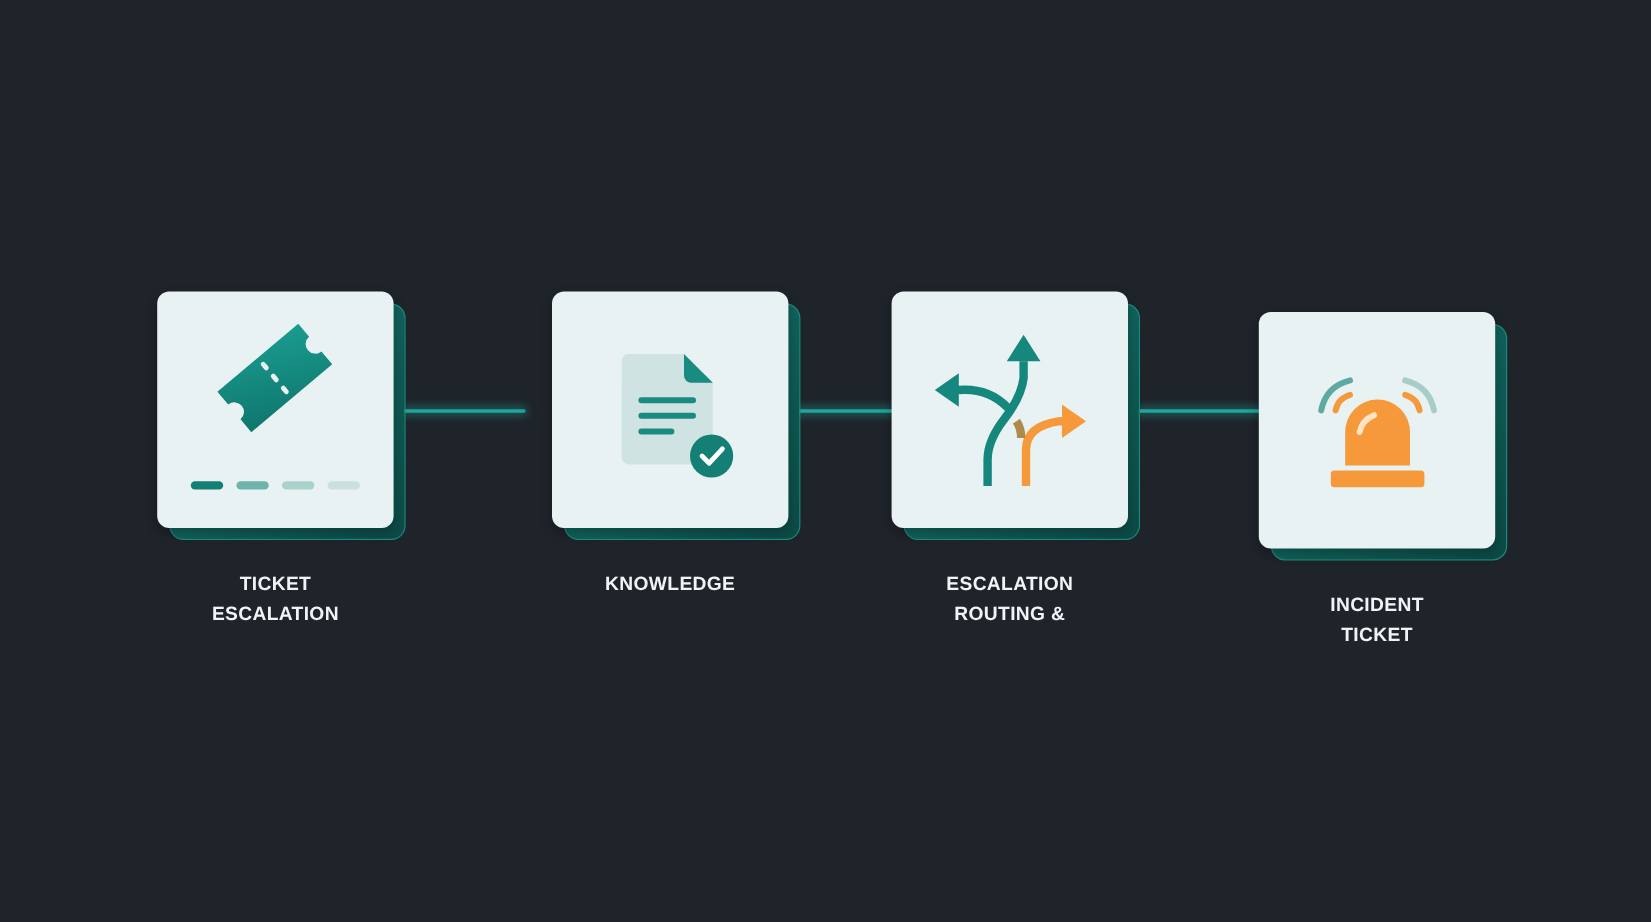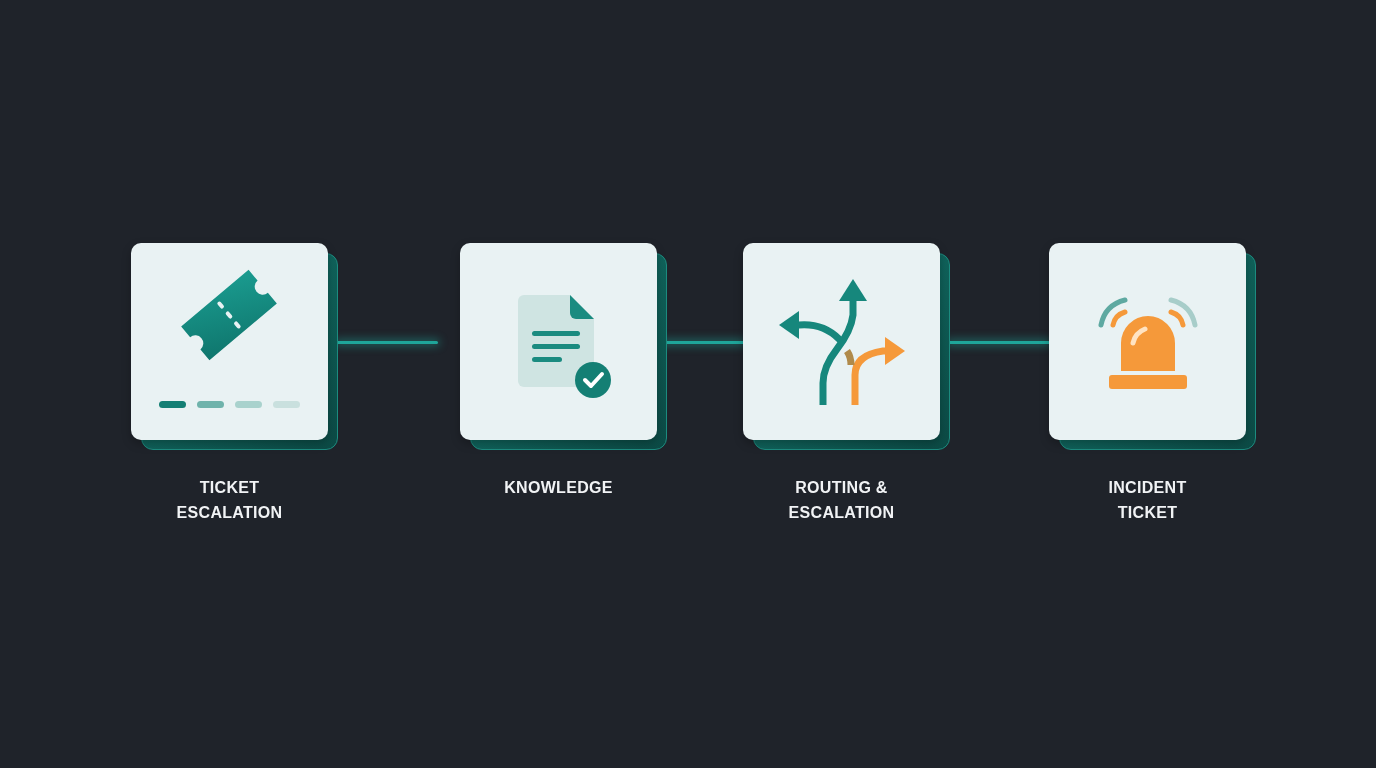--- a/index.html
+++ b/index.html
@@ -101,26 +101,26 @@
 
       <path d="M80,162 L80,140 Q80,124 94,106 Q108,88 110,72 L110,58" stroke="#16877c" stroke-width="7" fill="none"></path>
       <path d="M110,36 L96,58 L124,58 Z" fill="#16877c"></path>
 
       <path d="M112,162 L112,132 Q112,112 140,108 L144,108" stroke="#f5993a" stroke-width="7" fill="none"></path>
       <path d="M108,122 Q108,114 104,108" stroke="#b08a4a" stroke-width="7" fill="none"></path>
       <path d="M162,108 L142,94 L142,122 Z" fill="#f5993a"></path>
     </svg>
   </div>
   <div class="label">
+    <span>ESCALATION</span>
     <span>ROUTING &amp;</span>
-    <span>ESCALATION</span>
   </div>
 </div>
 
-<div class="step" style="left:1049px;">
+<div class="step" style="left:1049px;margin-top:17px;">
   <div class="card-back"></div>
   <div class="card">
     <svg width="197" height="197" viewBox="0 0 197 197">
 
       <path d="M52,82 Q56,62 76,57" stroke="#5ea9a1" stroke-width="5" fill="none" stroke-linecap="round"></path>
       <path d="M146,82 Q142,62 122,57" stroke="#a7cdc9" stroke-width="5" fill="none" stroke-linecap="round"></path>
 
       <path d="M64,82 Q66,72 76,69" stroke="#f5993a" stroke-width="5" fill="none" stroke-linecap="round"></path>
       <path d="M134,82 Q132,72 122,69" stroke="#f5993a" stroke-width="5" fill="none" stroke-linecap="round"></path>
 

